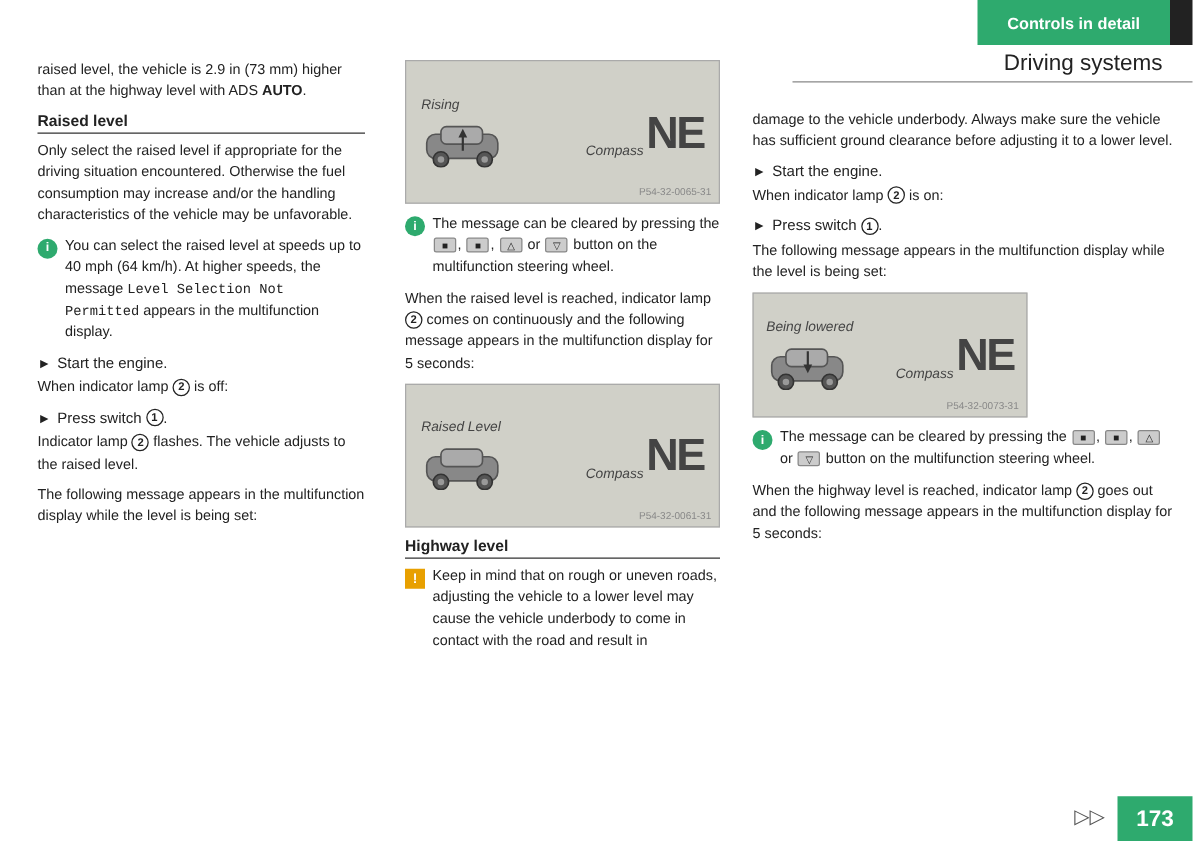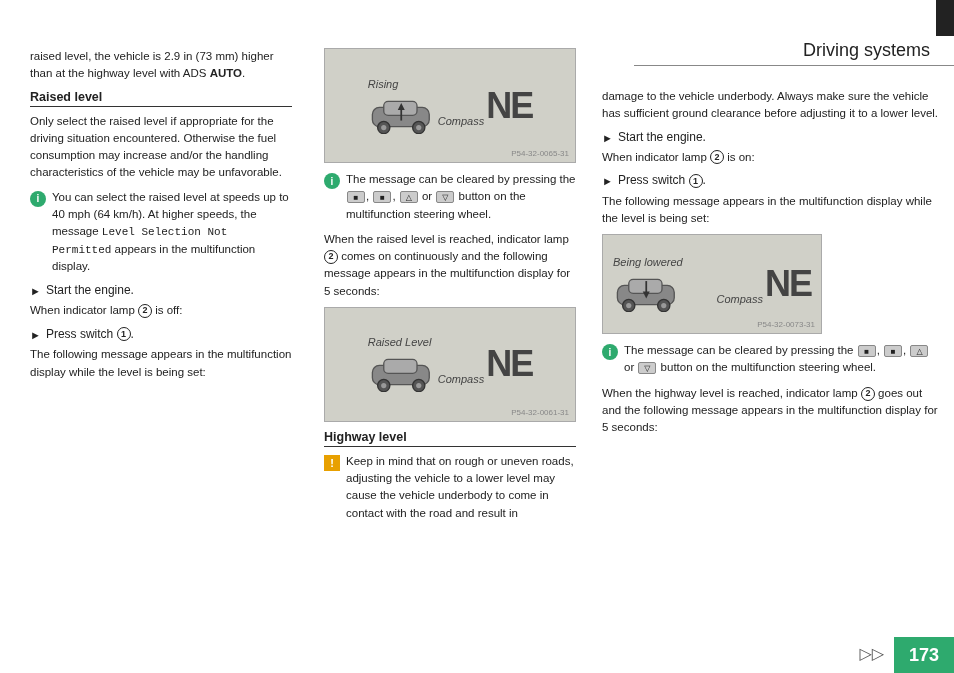--- a/index.html
+++ b/index.html
@@ -182,21 +182,21 @@
     
     .dash-image {
       width: 252px;
       height: 115px;
       background: #d0d0c8;
       border: 1px solid #aaa;
       margin-bottom: 8px;
       position: relative;
       display: flex;
       align-items: center;
-      justify-content: center;
+      justify-content: space-between;
       padding: 8px 12px;
       overflow: hidden;
     }
     .dash-left-section {
       display: flex;
       flex-direction: column;
       align-items: flex-start;
       gap: 4px;
     }
     .dash-label {
@@ -273,20 +273,21 @@
       justify-content: center;
       font-size: 9px;
       font-weight: bold;
       vertical-align: middle;
     }
   </style>
 </head>
 <body>
 
 <div class="header">
+  <div class="header-tab">Controls in detail</div>
   <div class="header-black"></div>
 </div>
 
 <div class="subheader">Driving systems</div>
 
 <div class="content">
 
   <div class="col-left">
     <p>raised level, the vehicle is 2.9 in (73 mm) higher than at the highway level with ADS <span class="bold">AUTO</span>.</p>
 
@@ -306,20 +307,21 @@
       <span>Start the engine.</span>
     </div>
 
     <p>When indicator lamp <span class="circled">2</span> is off:</p>
 
     <div class="bullet-line">
       <span class="bullet-arrow">►</span>
       <span>Press switch <span class="circled">1</span>.</span>
     </div>
 
+    <p>Indicator lamp <span class="circled">2</span> flashes. The vehicle adjusts to the raised level.</p>
 
     <p>The following message appears in the multifunction display while the level is being set:</p>
   </div>
 
   <div class="col-mid">
 
     <div class="dash-image">
       <div class="dash-left-section">
         <div class="dash-label">Rising</div>
 

